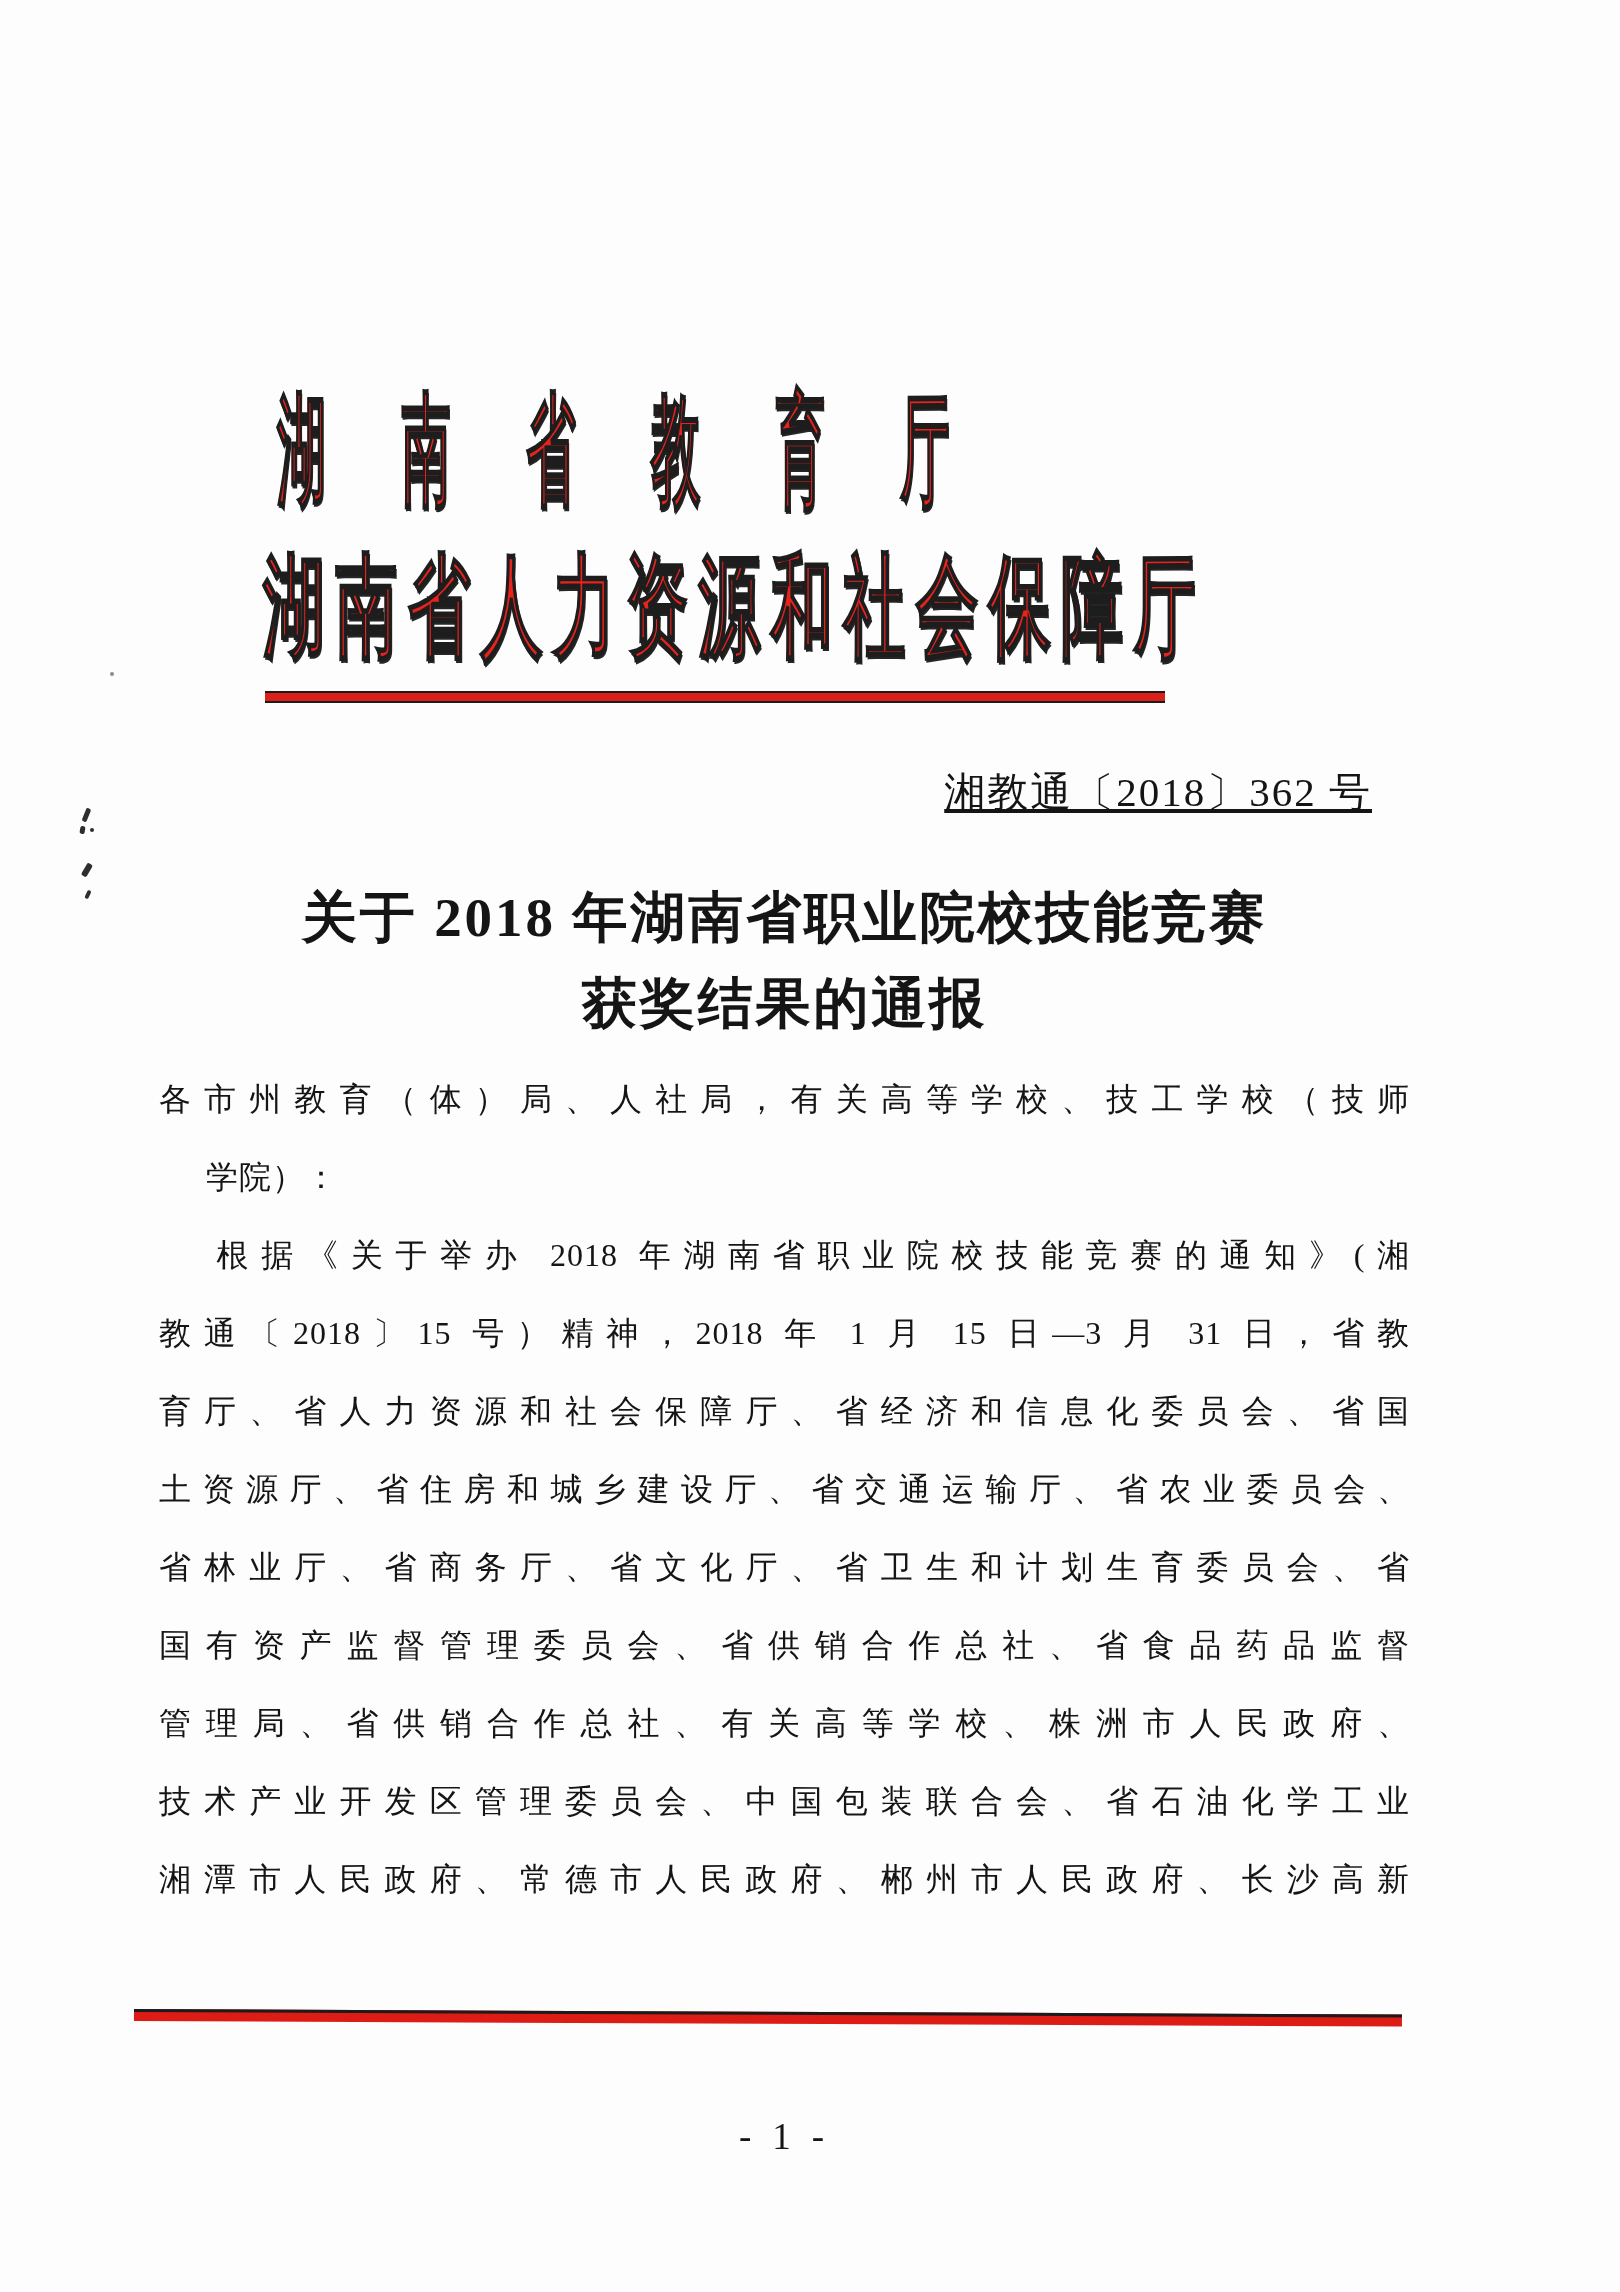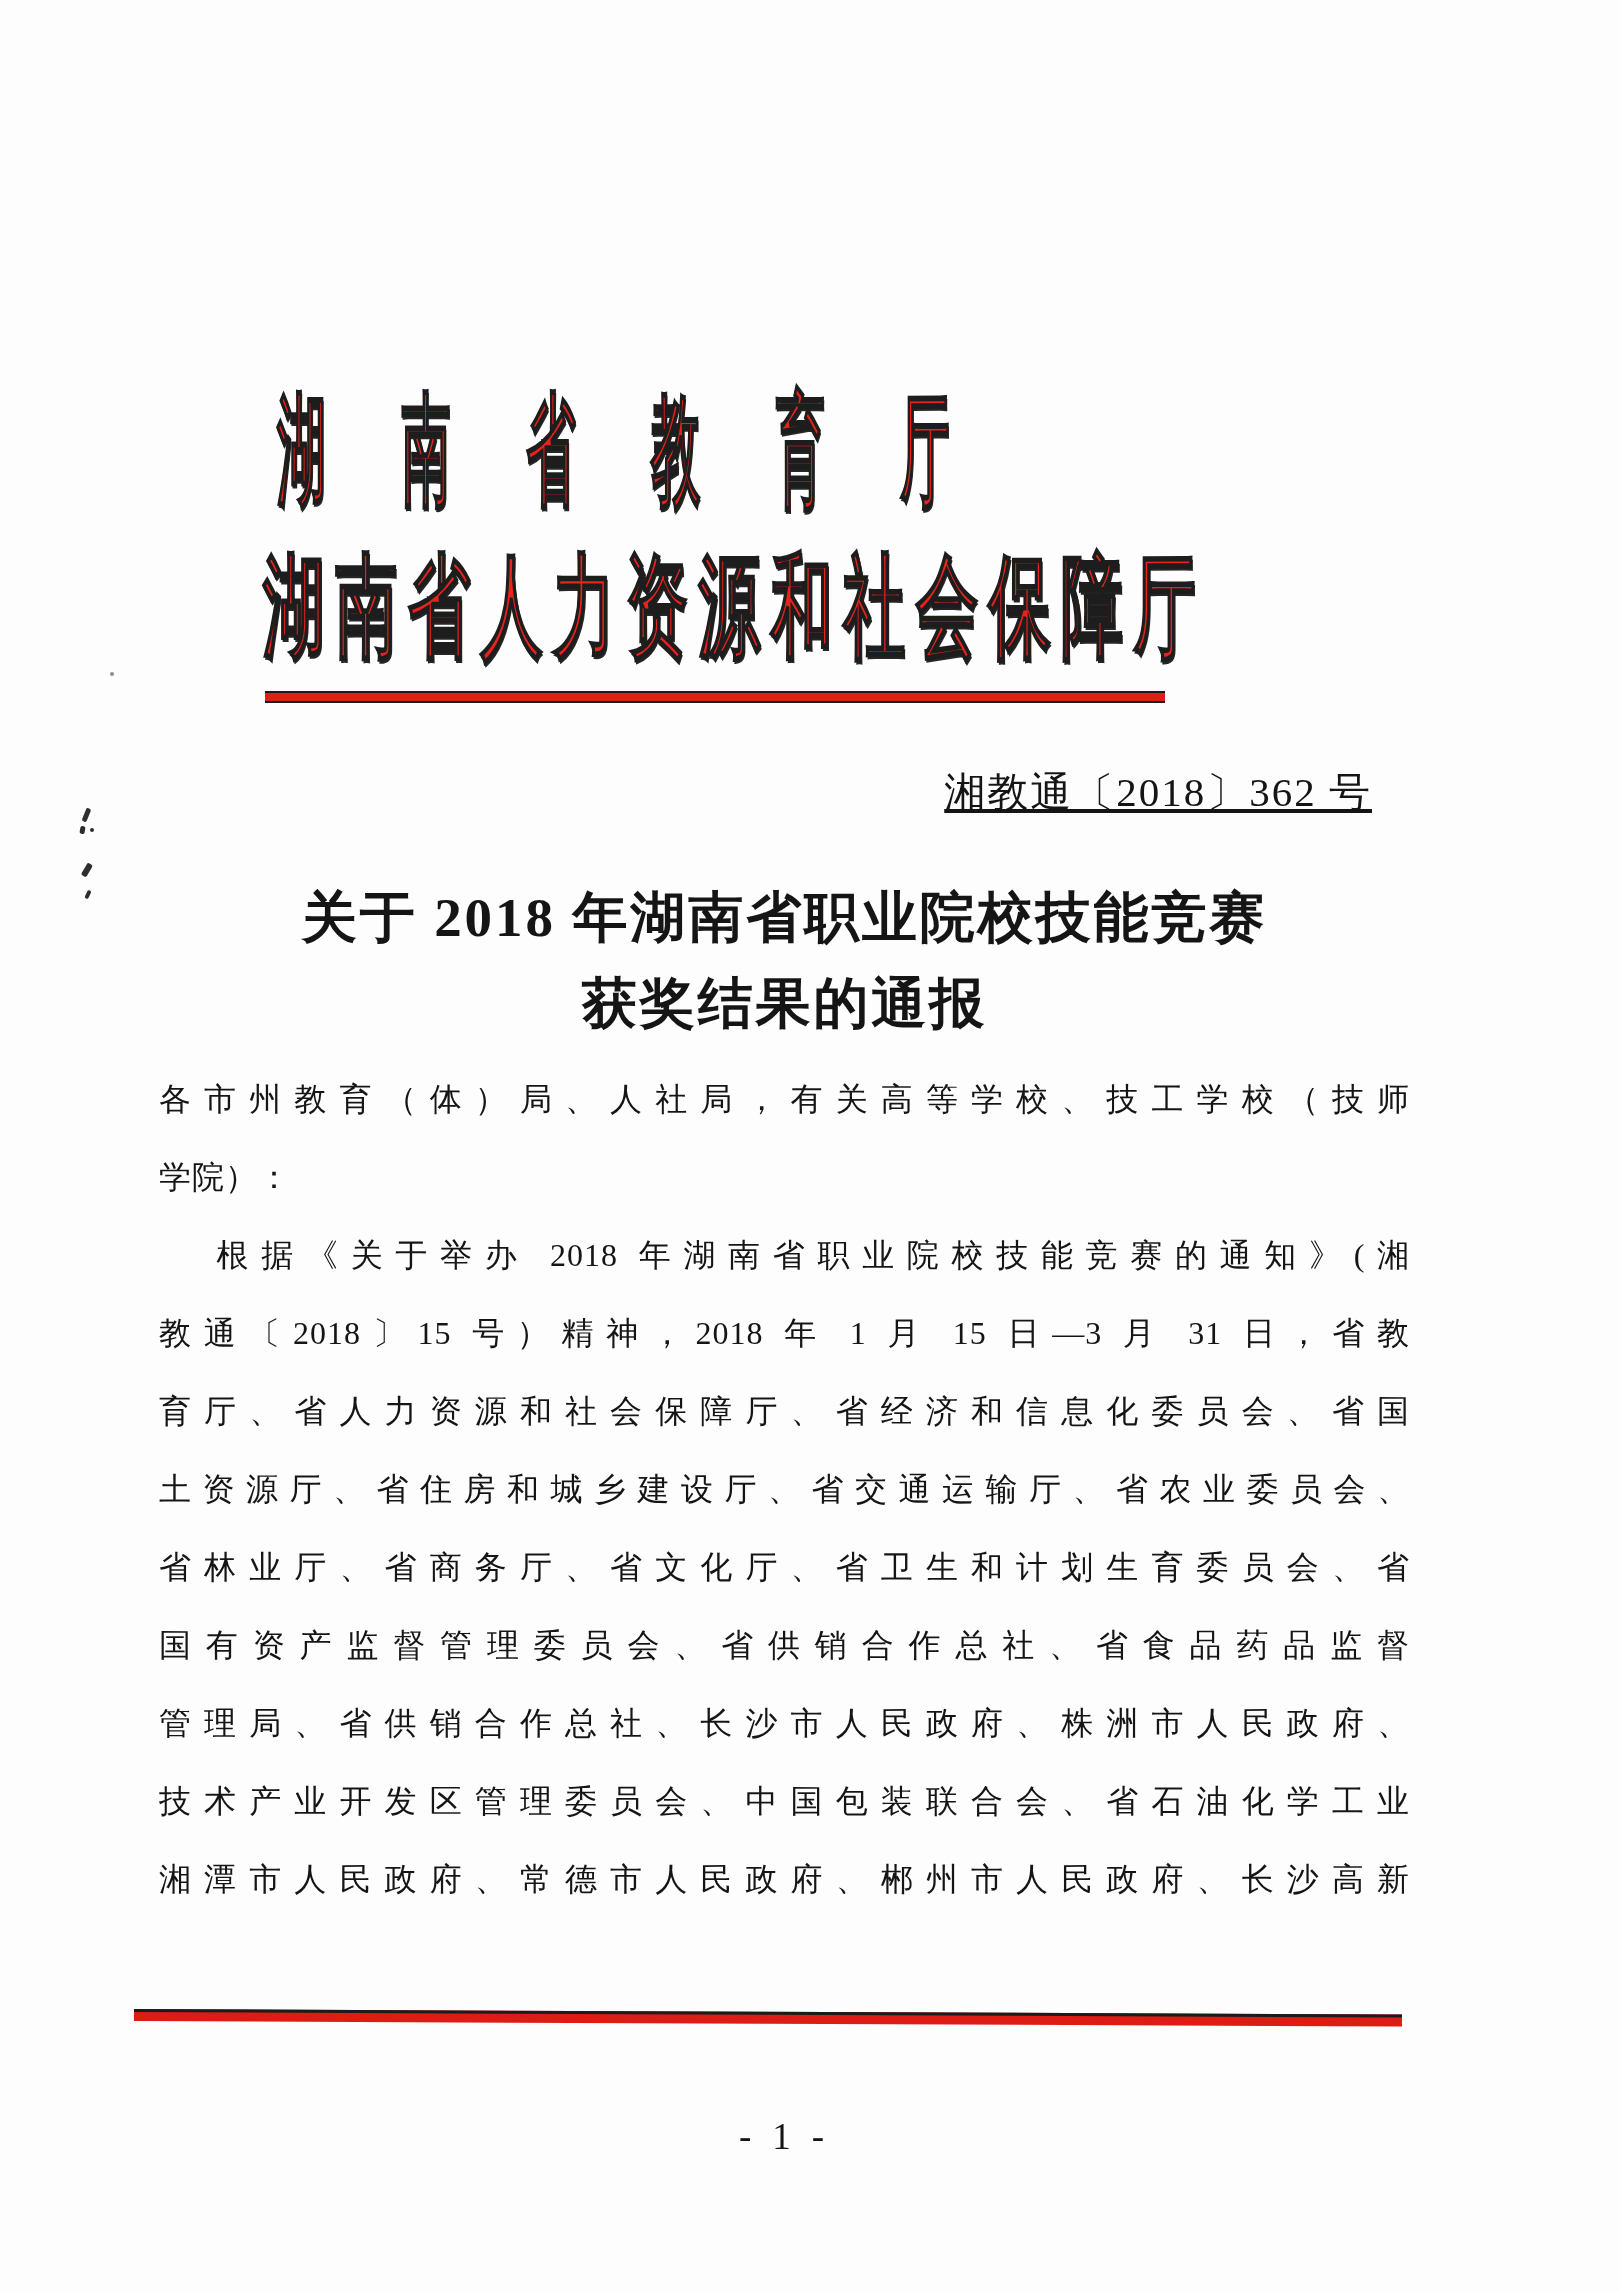--- a/index.html
+++ b/index.html
@@ -67,21 +67,21 @@
     position:absolute; top:1060px; left:159px; width:1251px;
     font-size:32px;
   }
   .body-line {
     height:78px; line-height:78px;
     white-space:nowrap;
     text-align:justify;
     text-align-last:justify;
     letter-spacing:1px;
   }
-  .body-line:nth-child(2) { text-align-last:left; }
+  .body-line:nth-child(2) { text-align-last:left;margin-left:47px; }
   .body-line:nth-child(3) { text-indent:1.8em; }
 
   
   .sep-bottom {
     position:absolute; top:2009px; left:134px; width:1268px;
     height:8.8px; background:#dd1c16;
     border-top:3.9px solid #1b1b1b;
     transform:rotate(0.25deg);
     transform-origin:left top;
   }
@@ -124,21 +124,21 @@
 
   <div class="body-block">
       <div class="body-line">各市州教育（体）局、人社局，有关高等学校、技工学校（技师</div>
       <div class="body-line">学院）：</div>
       <div class="body-line">根据《关于举办 2018 年湖南省职业院校技能竞赛的通知》(湘</div>
       <div class="body-line">教通〔2018〕15 号）精神，2018 年 1 月 15 日—3 月 31 日，省教</div>
       <div class="body-line">育厅、省人力资源和社会保障厅、省经济和信息化委员会、省国</div>
       <div class="body-line">土资源厅、省住房和城乡建设厅、省交通运输厅、省农业委员会、</div>
       <div class="body-line">省林业厅、省商务厅、省文化厅、省卫生和计划生育委员会、省</div>
       <div class="body-line">国有资产监督管理委员会、省供销合作总社、省食品药品监督</div>
-      <div class="body-line">管理局、省供销合作总社、长沙市人民政府、株洲市人民政府、</div>
+      <div class="body-line">管理局、省供销合作总社、有关高等学校、株洲市人民政府、</div>
       <div class="body-line">技术产业开发区管理委员会、中国包装联合会、省石油化学工业</div>
       <div class="body-line">湘潭市人民政府、常德市人民政府、郴州市人民政府、长沙高新</div>
     </div>
 
   <div class="sep-bottom"></div>
 
   <div class="page-number">- 1 -</div>
 
   <div class="speck s1"></div>
   <div class="speck s2"></div>

